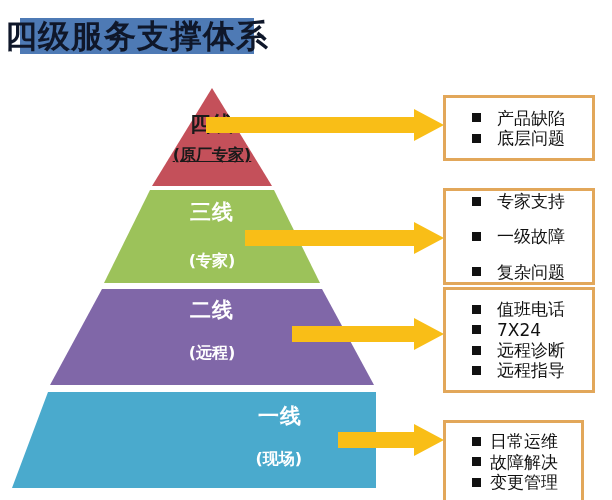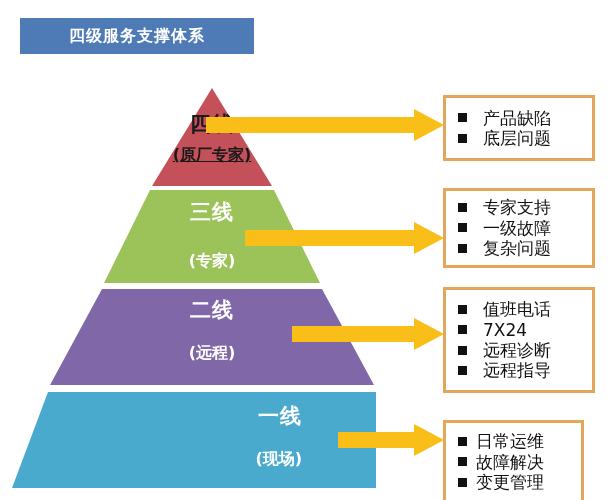--- a/index.html
+++ b/index.html
@@ -23,22 +23,22 @@
     width: 238px;
     height: 40px;
     background: #4E7AB5;
     border: 2px solid #ffffff;
     box-sizing: border-box;
     display: flex;
     align-items: center;
     justify-content: center;
   }
   #title-text {
-    color: #ffffff;
-    font-size: 16px;
+    color: #0f172a;
+    font-size: 32px;
     font-weight: bold;
     letter-spacing: 1px;
     line-height: 1;
     white-space: nowrap;
   }
 
   
   #pyramid {
     position: absolute;
     left: 0;
@@ -83,21 +83,21 @@
 
   
   .arrow { position: absolute; }
 
   
   .callout {
     position: absolute;
     background: #ffffff;
     border: 3px solid #E2A75A;
     box-sizing: border-box;
-    padding: 6px 10px 6px 12px;
+    padding: 6px 10px 6px 26px;
     display: flex;
     flex-direction: column;
     justify-content: center;
   }
   .callout-item {
     display: flex;
     align-items: center;
     font-size: 17px;
     color: #111111;
     line-height: 1.2;
@@ -107,21 +107,21 @@
     display: inline-block;
     width: 9px;
     height: 9px;
     background: #111111;
     margin-right: 9px;
     flex: 0 0 auto;
   }
   .callout-item.indented .bullet { margin-right: 16px; }
 
   #callout-4 { left: 443px; top: 95px;  width: 152px; height: 66px; }
-  #callout-3 { left: 443px; top: 188px; width: 152px; height: 80px; }
+  #callout-3 { left: 443px; top: 188px; width: 152px; height: 97px; gap: 15px; }
   #callout-2 { left: 443px; top: 287px; width: 152px; height: 106px; }
   #callout-1 { left: 443px; top: 420px; width: 141px; height: 84px; }
 </style>
 </head>
 <body>
 
 <div id="title-banner">
   <span id="title-text">四级服务支撑体系</span>
 </div>
 

